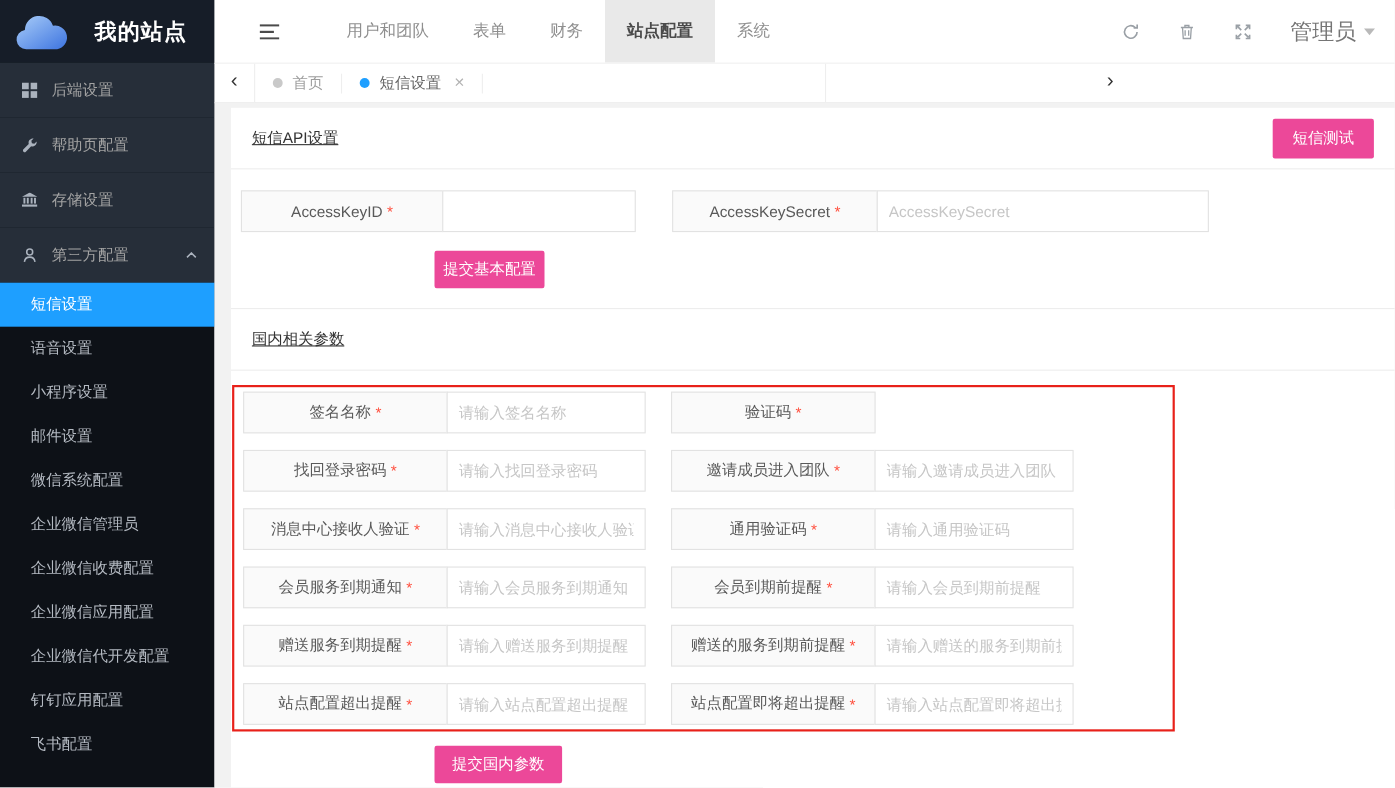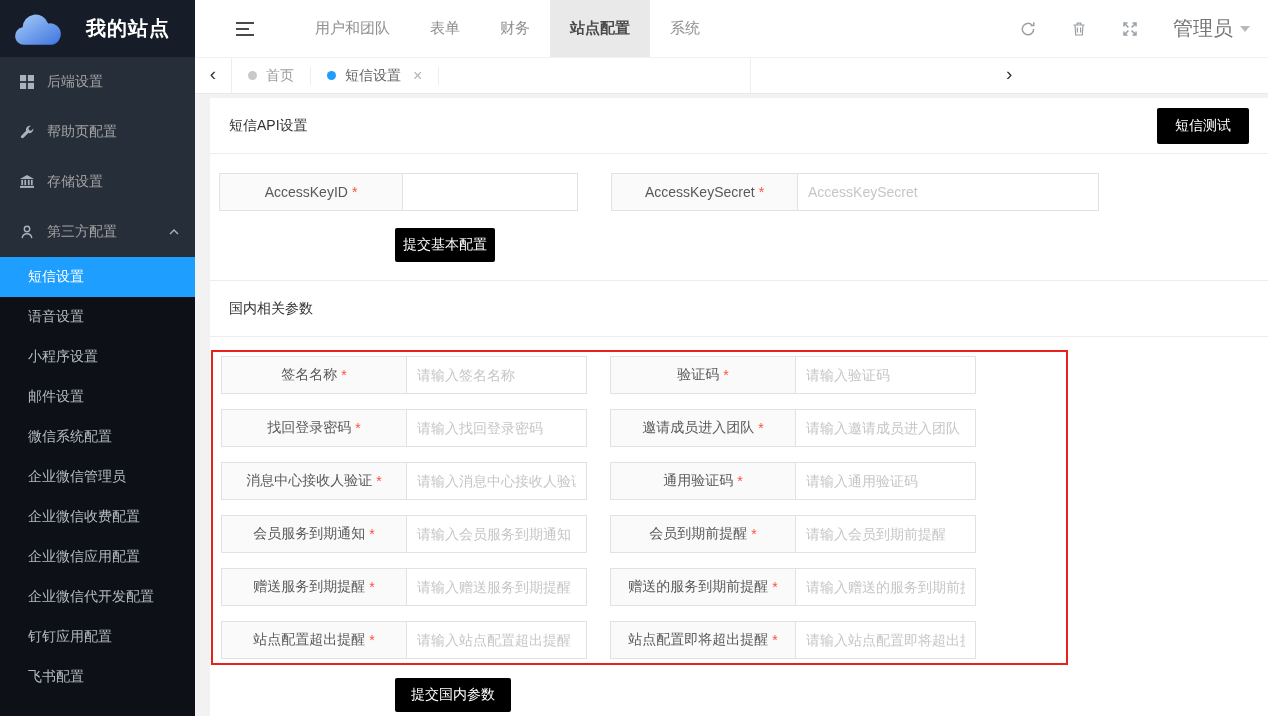--- a/index.html
+++ b/index.html
@@ -47,24 +47,24 @@
     font-size:14px; color:#9d9d9d; cursor:pointer; white-space:nowrap; }
   .tab.active { color:#666; }
   .tab-dot { width:9px; height:9px; border-radius:50%; background:#c9c9c9; }
   .tab.active .tab-dot { background:#1e9fff; }
   .tab-close { color:#b3b3b3; font-size:16px; margin-left:3px; }
 
   .content { flex:1; min-height:0; padding:4px 0 0 15px; background:#f2f2f2; }
   .card { background:#fff; height:100%; }
 
   .sec-head { height:55px; display:flex; align-items:center; padding:0 19px; }
-  .sec-title { font-size:14px; color:#333; }
+  .sec-title { font-size:14px; color:#333;text-decoration:underline; }
   .divider { height:1px; background:#ededed; }
 
-  .btn { border:none; cursor:pointer; color:#fff; background:#000000; font-size:14px;
+  .btn { border:none; cursor:pointer; color:#fff; background:#ec4899; font-size:14px;
     height:34px; border-radius:2px; font-family:Liberation Sans, sans-serif; white-space:nowrap; }
   .btn-test { margin-left:auto; width:92px; height:36px; }
   .btn-submit1 { margin:17px 0 18px 185px; padding:0 8px; }
   .btn-submit2 { margin:13px 0 0 185px; padding:0 16px; }
 
   .fgroup { display:flex; }
   .flabel { height:38px; border:1px solid #e2e2e2; background:#fafafa; display:flex;
     align-items:center; justify-content:center; font-size:14px; color:#595959;
     white-space:nowrap; overflow:hidden; }
   .req { color:#ff4f3e; margin-left:4px; }
@@ -299,21 +299,20 @@
       <span>签名名称</span>
                   <span class="req">*</span>
     </div>
     <input class="finput" type="text" placeholder="请输入签名名称" style="">
   </div>
               <div class="fgroup">
     <div class="flabel">
       <span>验证码</span>
                   <span class="req">*</span>
     </div>
-    <input class="finput" type="text" placeholder="请输入验证码" style="">
   </div>
               <div class="fgroup">
     <div class="flabel">
       <span>找回登录密码</span>
                   <span class="req">*</span>
     </div>
     <input class="finput" type="text" placeholder="请输入找回登录密码" style="">
   </div>
               <div class="fgroup">
     <div class="flabel">

